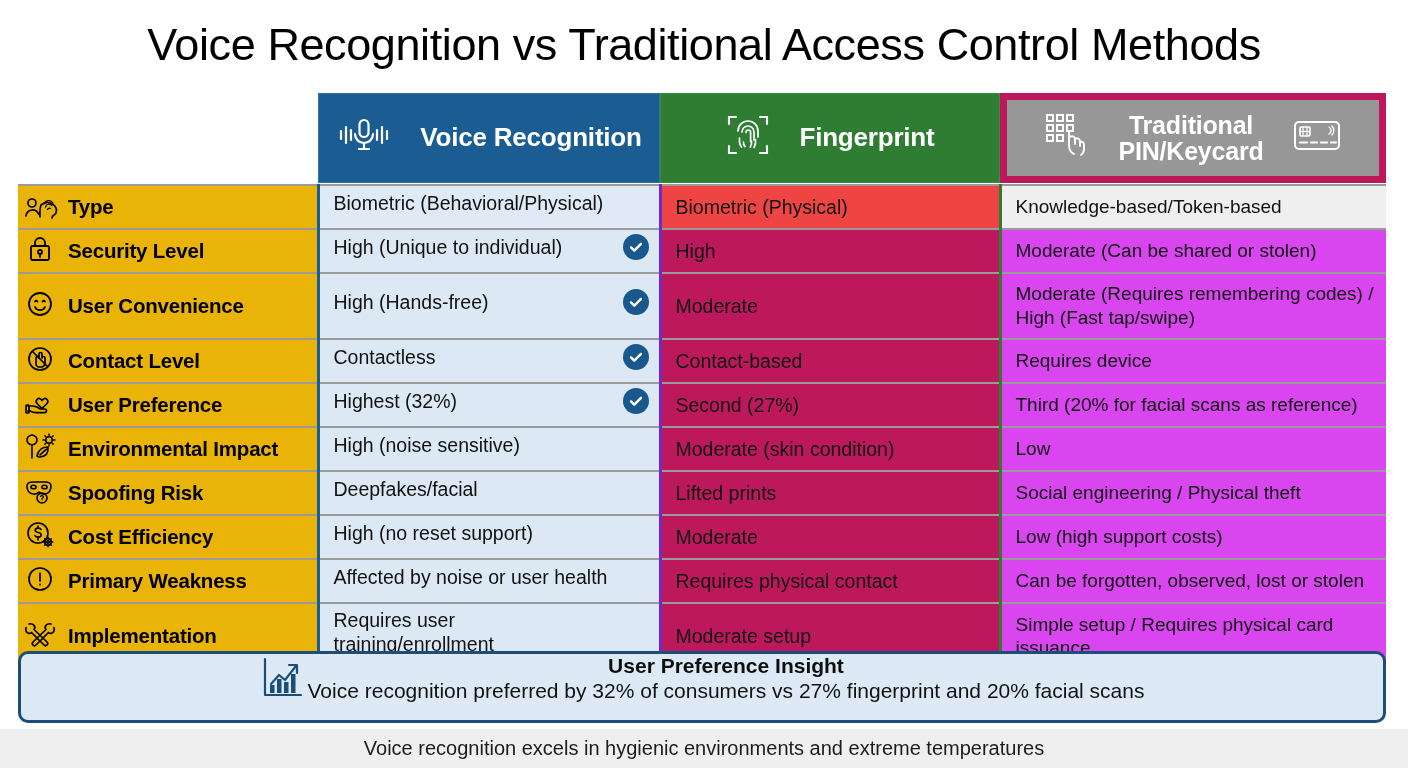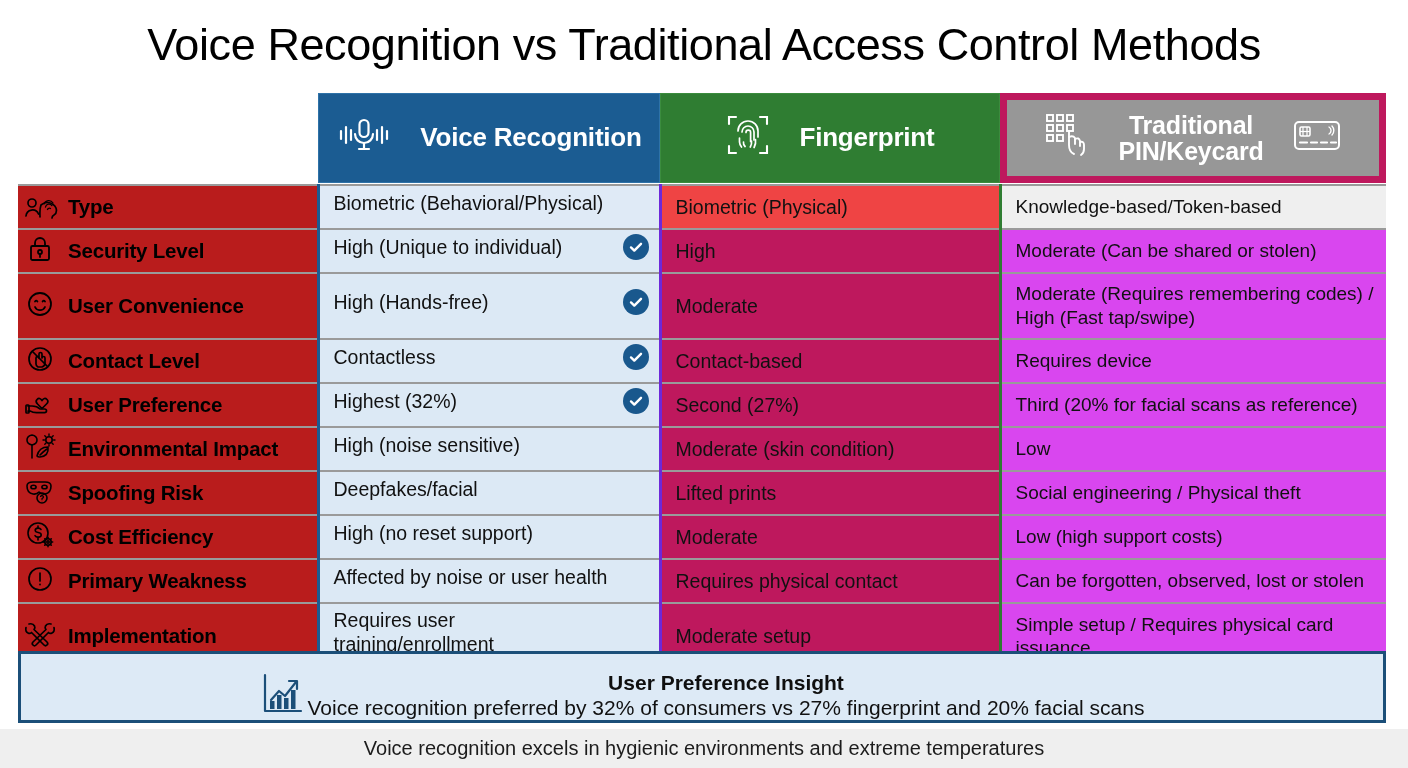--- a/index.html
+++ b/index.html
@@ -69,21 +69,21 @@
     border-bottom:0;
     padding:0 0 0 0;
     vertical-align:middle;
     font-size:19.5px;
     color:#111111;
     box-sizing:border-box;
   }
   tbody tr:last-child td{border-bottom:2px solid #9a9a9a;}
 
   td.lbl{
-    background:#b91c1c;
+    background:#eab308;
     padding-left:6px;
     border-right:0;
   }
   .lbl-inner{display:flex;align-items:center;gap:10px;}
   .lbl-inner .lbl-txt{
     font-size:20.5px;font-weight:bold;color:#000;letter-spacing:-0.2px;white-space:nowrap;
   }
 
   td.voice{
     background:#dce9f5;
@@ -123,22 +123,22 @@
   tr.r-norm td{height:44px;}
 
   
   .insight{
     position:absolute;
     left:18px; top:651px;
     width:1368px; height:72px;
     box-sizing:border-box;
     background:#ddeaf6;
     border:3px solid #1b4f79;
-    border-radius:0;
-    display:flex;align-items:flex-end;justify-content:center;
+    border-radius:10px;
+    display:flex;align-items:flex-start;justify-content:center;
     gap:2px;
   }
   .insight .ins-icon{flex:0 0 auto;}
   .insight .ins-text{text-align:center;}
   .insight .ins-title{
     font-size:21px;font-weight:bold;color:#0f0f0f;line-height:1.15;
   }
   .insight .ins-sub{
     font-size:21px;color:#111111;line-height:1.2;
   }

